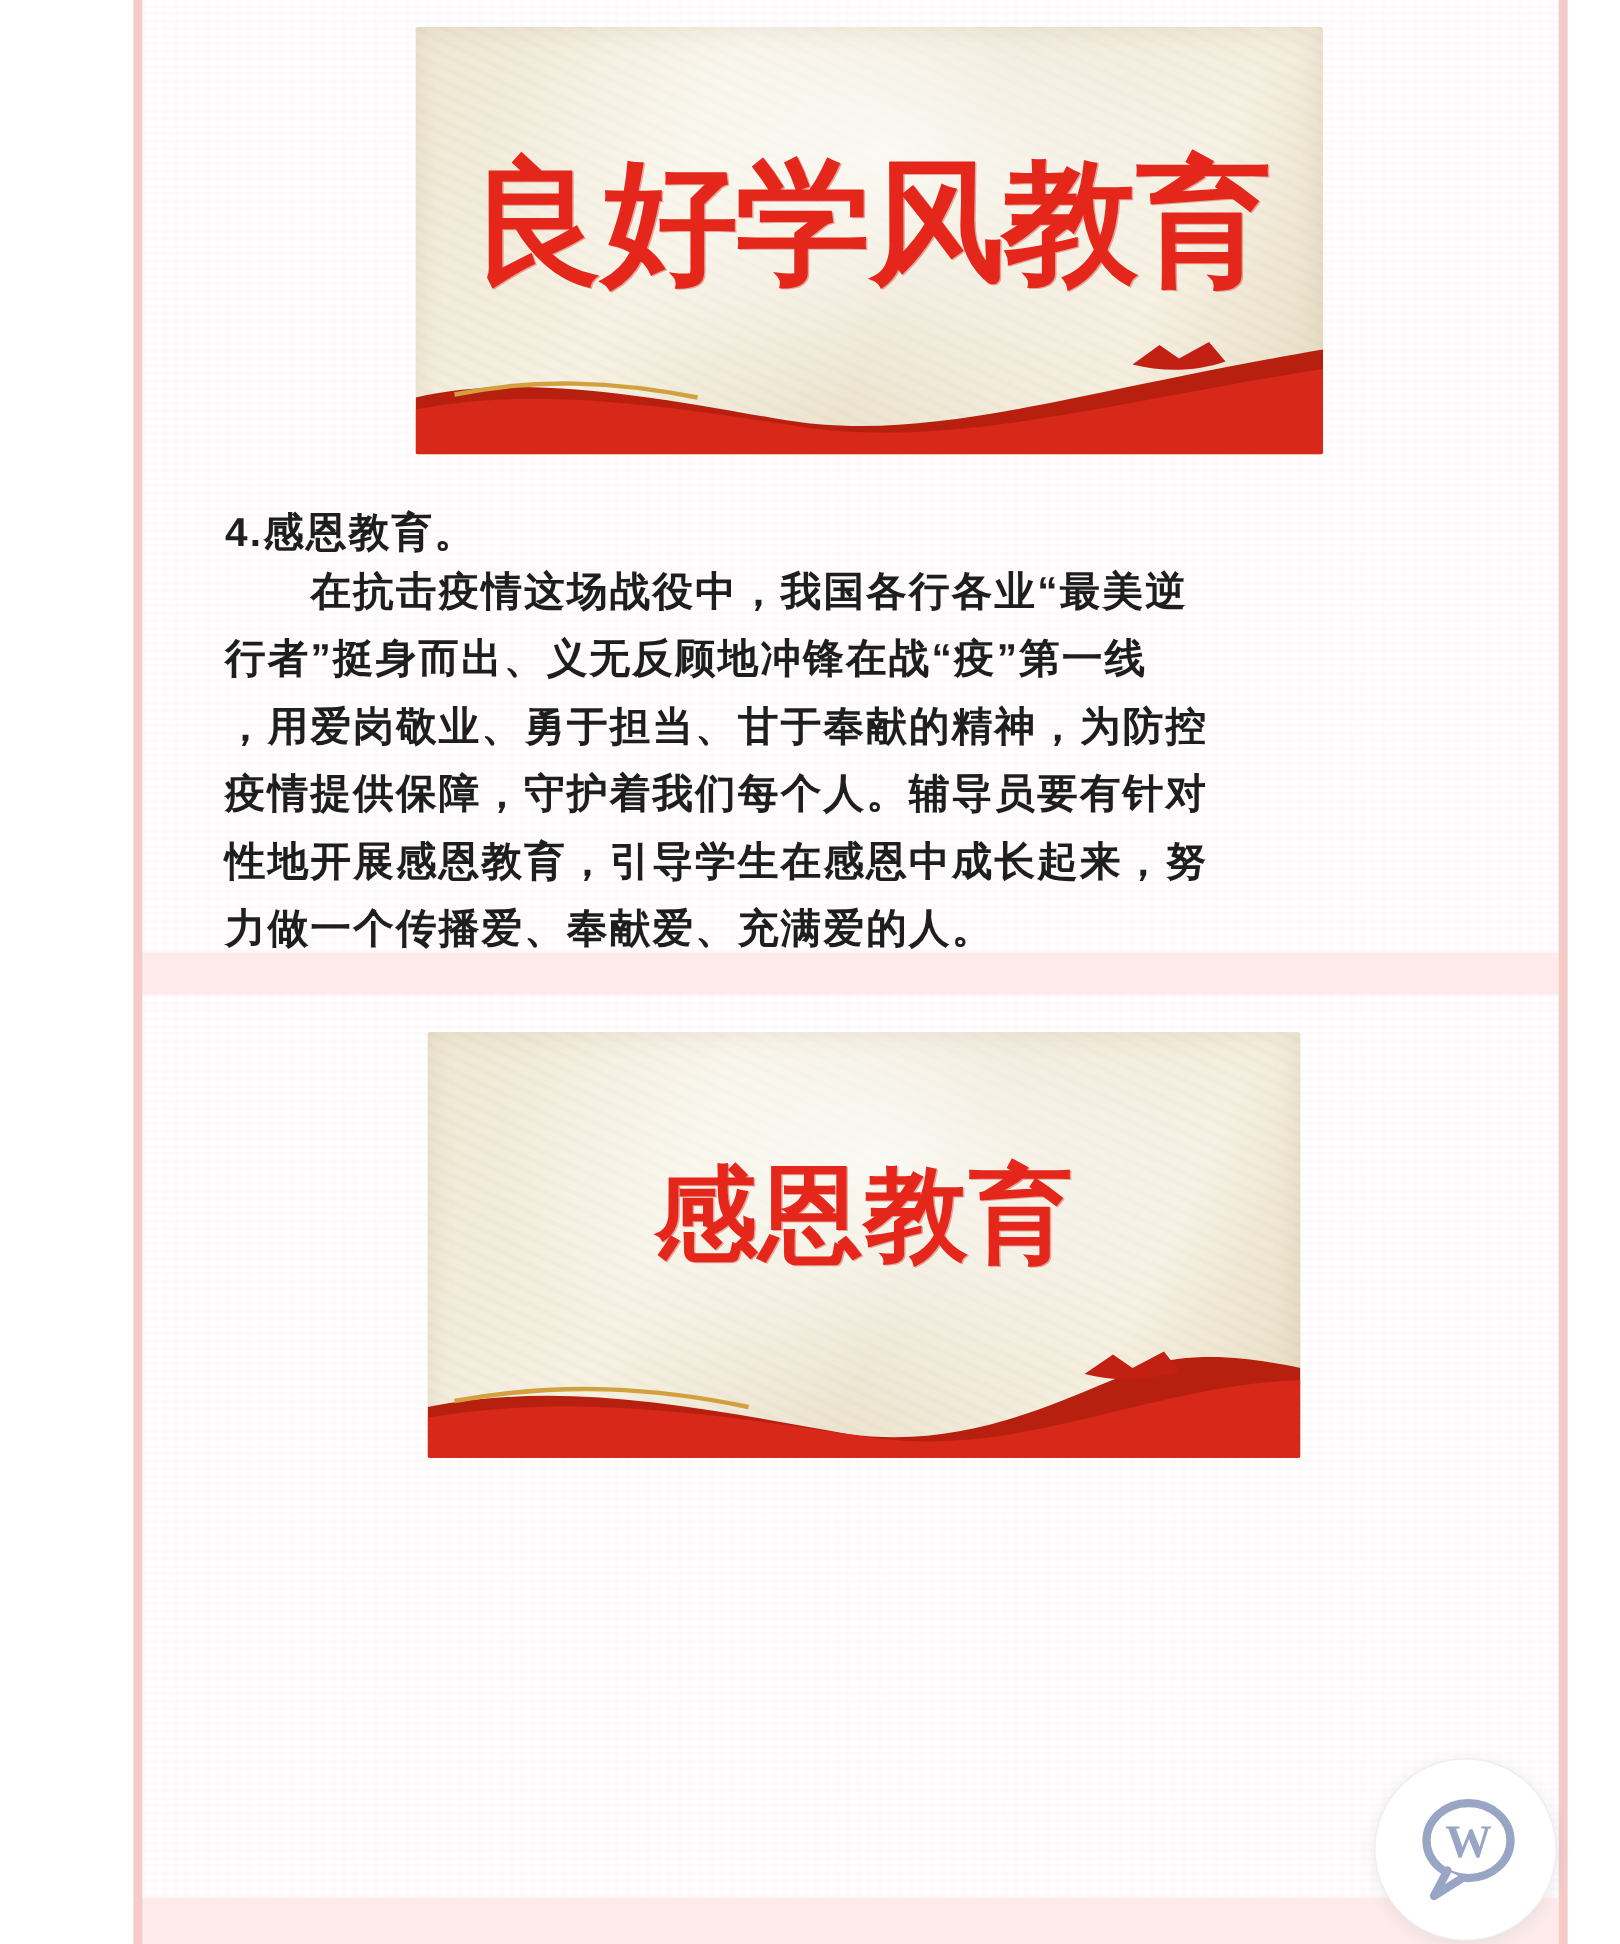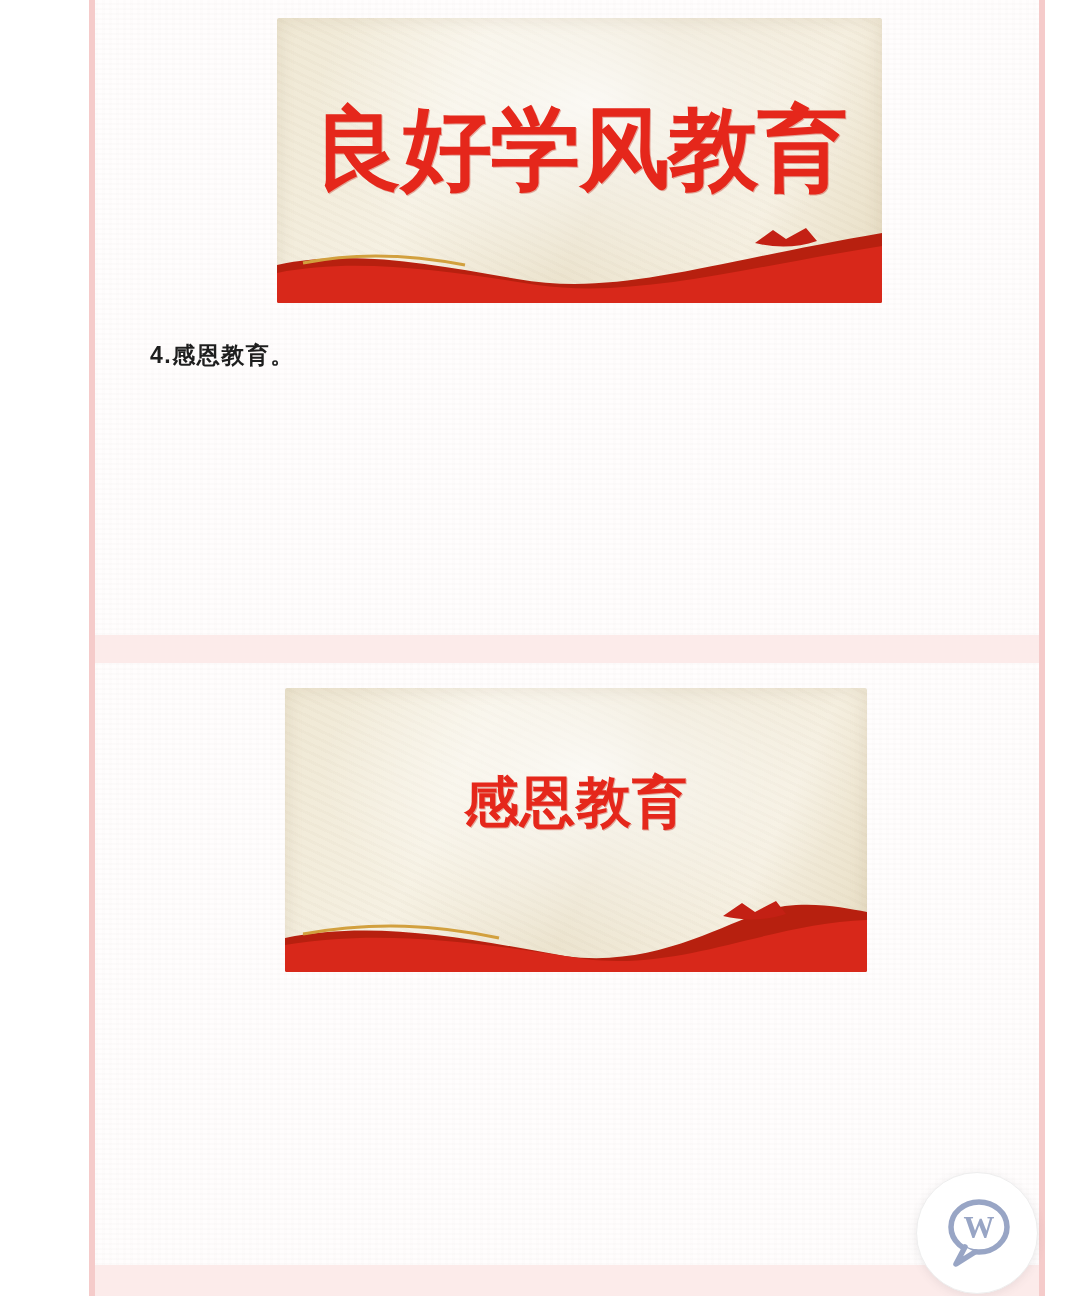--- a/index.html
+++ b/index.html
@@ -45,28 +45,28 @@
   }
   .banner1{left:182px;top:18px;width:605px;height:285px;}
   .banner2{left:190px;top:25px;width:582px;height:284px;}
   .banner-title{
     position:absolute;left:0;width:100%;text-align:center;
     color:#e5271b;font-weight:900;line-height:1.05;
     text-shadow:1px 1px 0 rgba(190,30,15,.35);
     letter-spacing:-1px;white-space:nowrap;
   }
   .banner1 .banner-title{top:84px;font-size:90px;}
-  .banner2 .banner-title{top:86px;font-size:55px;letter-spacing:1px;}
+  .banner2 .banner-title{top:86px;font-size:69px;letter-spacing:1px;}
   .ribbon{position:absolute;left:0;bottom:0;width:100%;height:90px;display:block;}
 
   
   .heading,.bodytext{
     position:absolute;left:55px;margin:0;
     color:#1e1e1e;font-weight:700;
-    font-size:23px;letter-spacing:1.5px;
+    font-size:27px;letter-spacing:1.5px;
   }
   .bodytext{
     width:868px;white-space:pre-line;
   }
   .block1 .heading{top:333px;line-height:45px;}
   .block1 .bodytext{top:372px;line-height:45px;}
   .block2 .heading{top:341px;line-height:46px;}
   .block2 .bodytext{top:383px;line-height:46px;}
 
   
@@ -91,20 +91,26 @@
       <div class="banner banner1">
         <div class="banner-title">良好学风教育</div>
         <svg class="ribbon" viewBox="0 0 605 90" preserveAspectRatio="none" aria-hidden="true">
           <path fill="#b7200f" d="M0 52 C70 36 150 50 240 66 C340 84 430 50 605 20 L605 90 L0 90 Z"></path>
           <path fill="#d8281a" d="M0 60 C80 44 170 58 260 72 C360 86 470 54 605 33 L605 90 L0 90 Z"></path>
           <path fill="none" stroke="#d2a03e" stroke-width="3" d="M26 50 C80 39 132 41 188 52"></path>
           <path fill="#c32014" d="M478 30 L496 17 L509 26 L529 15 L540 28 C520 35 498 35 478 30 Z"></path>
         </svg>
       </div>
       <h2 class="heading">4.感恩教育。</h2>
+      <p class="bodytext">　　在抗击疫情这场战役中，我国各行各业“最美逆
+行者”挺身而出、义无反顾地冲锋在战“疫”第一线
+，用爱岗敬业、勇于担当、甘于奉献的精神，为防控
+疫情提供保障，守护着我们每个人。辅导员要有针对
+性地开展感恩教育，引导学生在感恩中成长起来，努
+力做一个传播爱、奉献爱、充满爱的人。</p>
     </section>
 
     <div class="gap-band"></div>
 
     <section class="block block2">
       <div class="banner banner2">
         <div class="banner-title">感恩教育</div>
         <svg class="ribbon" viewBox="0 0 582 90" preserveAspectRatio="none" aria-hidden="true">
           <path fill="#b7200f" d="M0 56 C90 38 180 56 280 74 C380 88 455 30 500 24 C532 20 562 26 582 30 L582 90 L0 90 Z"></path>
           <path fill="none" stroke="#d2a03e" stroke-width="3" d="M18 52 C90 39 152 43 214 56"></path>

